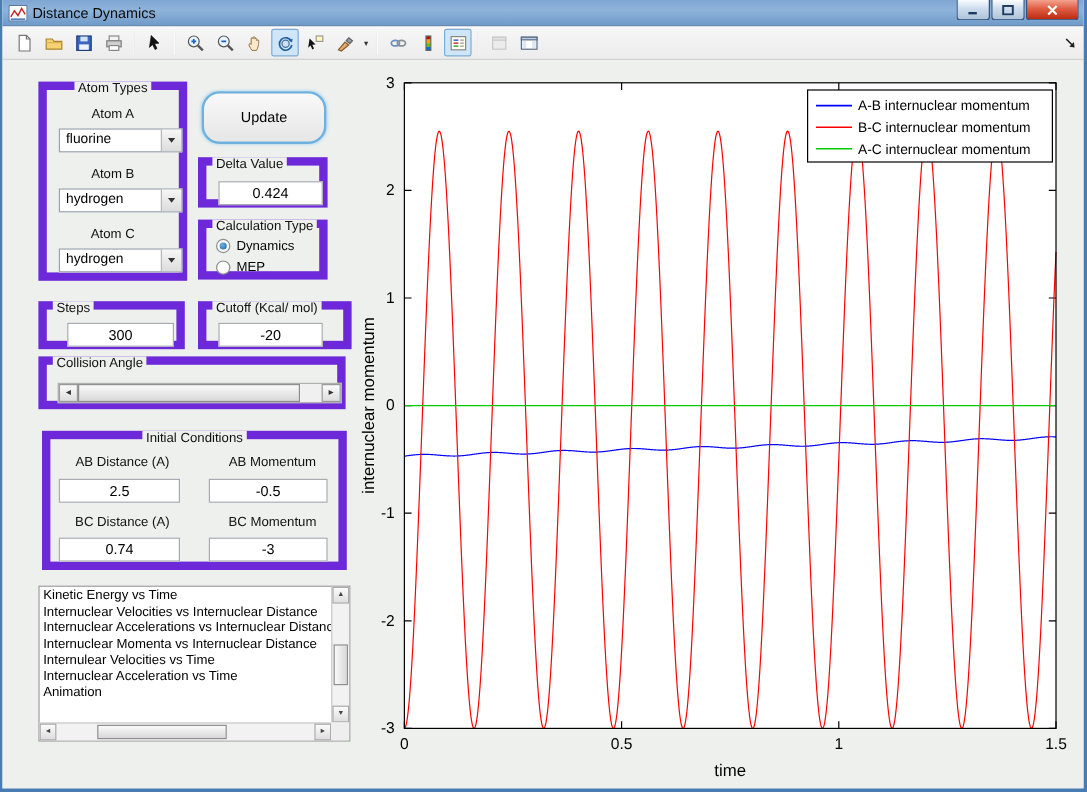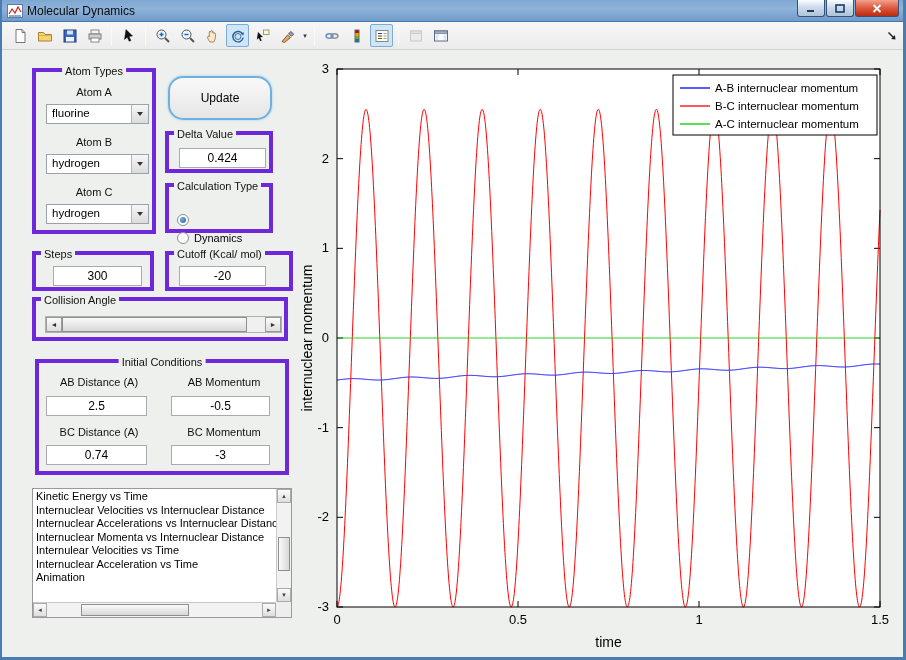--- a/index.html
+++ b/index.html
@@ -21,41 +21,41 @@
   .toolbar { position:absolute; left:0; top:22px; right:0; height:28px; background:linear-gradient(#f7f7f7,#ececec);
              border-bottom:1px solid #d2d2d2; display:flex; align-items:center; padding-left:5px; }
   .tb { width:23px; height:23px; display:flex; align-items:center; justify-content:center;
         border:1px solid transparent; border-radius:2px; margin:0 1px; }
   .tb.pressed { background:#cfe6f8; border:1px solid #7cabd6; }
   .tb.disabled { opacity:.45; filter:grayscale(1); }
   .tb-sep { width:1px; height:20px; background:#cfcfcf; border-right:1px solid #fafafa; margin:0 4px; }
   .tb-caret { width:10px; height:23px; display:flex; align-items:center; justify-content:center; font-size:7px; color:#333; }
   .dock-arrow { position:absolute; right:5px; top:8px; }
   
-  .group { position:absolute; border:4px solid #6d28d9; }
+  .group { position:absolute; border:7px solid #6d28d9; }
   .gtitle { position:absolute; top:-7px; background:#eef0ee; padding:0 3px; font-size:11px; color:#111; white-space:nowrap; }
   .gtitle.center { left:50%; transform:translateX(-50%); }
   .gtitle.left { left:5px; }
   .lbl { position:absolute; font-size:11px; color:#111; text-align:center; white-space:nowrap; }
   .combo { position:absolute; height:20px; background:#fff; border:1px solid #9aa2ab; }
   .combo-text { position:absolute; left:5px; top:2px; font-size:11.5px; }
   .combo-arrow { position:absolute; right:0; top:0; bottom:0; width:17px;
                  background:linear-gradient(#f6f6f6,#dcdcdc); border-left:1px solid #b6b6b6;
                  display:flex; align-items:center; justify-content:center; }
   .tri { width:0; height:0; border-left:3.5px solid transparent; border-right:3.5px solid transparent; border-top:4px solid #333; }
   .edit { position:absolute; height:20px; background:#fff; border:1px solid #a7abb0; text-align:center;
           font-size:12px; font-family:"Liberation Sans", sans-serif; color:#000000; padding:0; }
   .btn-update { position:absolute; left:166px; top:26px; width:104px; height:44px; font-size:12px;
                 background:linear-gradient(#f9f9f9,#e6e6e6); border:2px solid #6fb1de; border-radius:15px;
                 box-shadow:0 0 3px #9fd0ef; font-family:"Liberation Sans", sans-serif; }
   .radio-row { position:absolute; left:8px; display:flex; align-items:center; gap:5px; }
   .radio { width:12px; height:12px; border-radius:50%; border:1px solid #8a8f94; background:#fdfdfd; position:relative; }
   .radio.checked::after { content:""; position:absolute; left:2px; top:2px; width:6px; height:6px; border-radius:50%;
                           background:radial-gradient(circle at 35% 35%, #6fb3e0, #1f5f9e); }
-  .radio-lbl { font-size:11px;margin-top:36px; }
+  .radio-lbl { font-size:11px; }
   
   .slider { position:absolute; height:17px; border:1px solid #b0b0b0; background:#f0f0f0; }
   .sl-arrow { position:absolute; top:0; bottom:0; width:16px; background:linear-gradient(#fbfbfb,#dedede);
               border:1px solid #9a9a9a; display:flex; align-items:center; justify-content:center;
               font-size:7px; color:#333; }
   .sl-arrow.left { left:0; } .sl-arrow.right { right:0; }
   .sl-thumb { position:absolute; top:0; bottom:0; left:16px; right:34px;
               background:linear-gradient(#fafafa,#d8d8d8); border:1px solid #8f8f8f; }
   
   .listbox { position:absolute; left:30px; top:438px; width:260px; height:130px; background:#fff; border:1px solid #9a9a9a; }
@@ -84,21 +84,21 @@
 <body>
 
 <div class="window">
 
   <div class="titlebar">
     <svg class="app-icon" viewBox="0 0 16 14">
       <rect x="0.5" y="0.5" width="15" height="13" fill="#fff" stroke="#5a7ba6"></rect>
       <polyline points="2,10 5,5 8,9 11,3 14,8" fill="none" stroke="#cc2222" stroke-width="1.2"></polyline>
       <line x1="2" y1="12" x2="14" y2="12" stroke="#2255aa"></line>
     </svg>
-    <span class="title-text">Molecular Dynamics</span>
+    <span class="title-text">Distance Dynamics</span>
     <div class="win-btns">
       <div class="wbtn min">
         <svg width="10" height="9" viewBox="0 0 10 9">
             <rect x="1" y="6" width="7" height="2" fill="#1d3a5f"></rect>
           </svg>
       </div>
       <div class="wbtn max">
         <svg width="10" height="9" viewBox="0 0 10 9">
             <rect x="1" y="1" width="8" height="7" fill="none" stroke="#1d3a5f" stroke-width="1.6"></rect>
           </svg>

